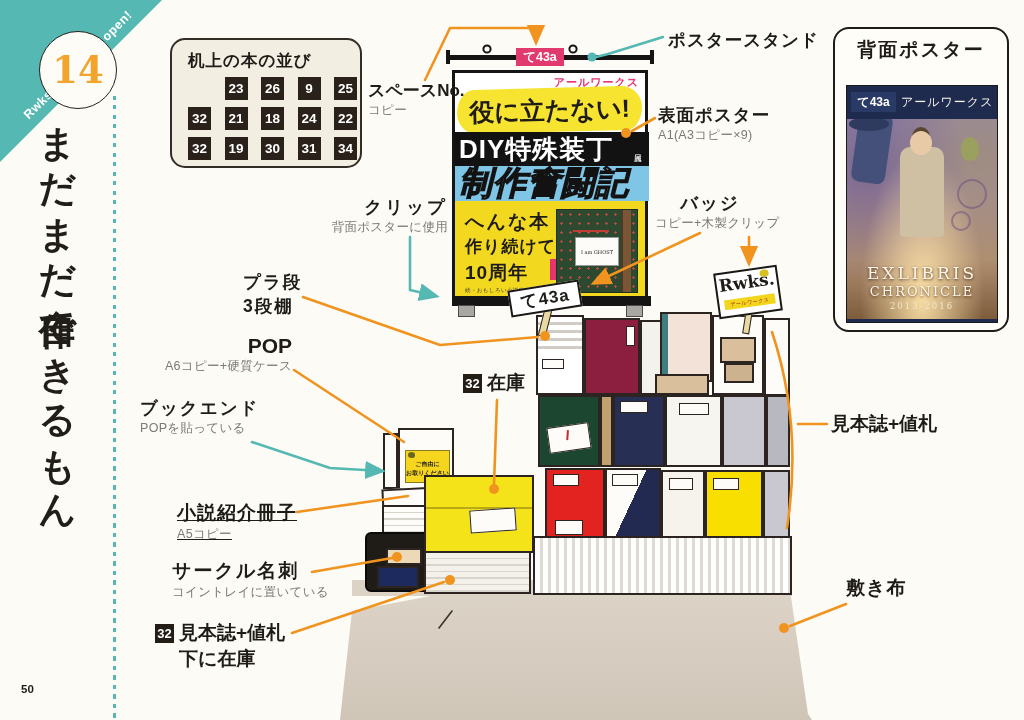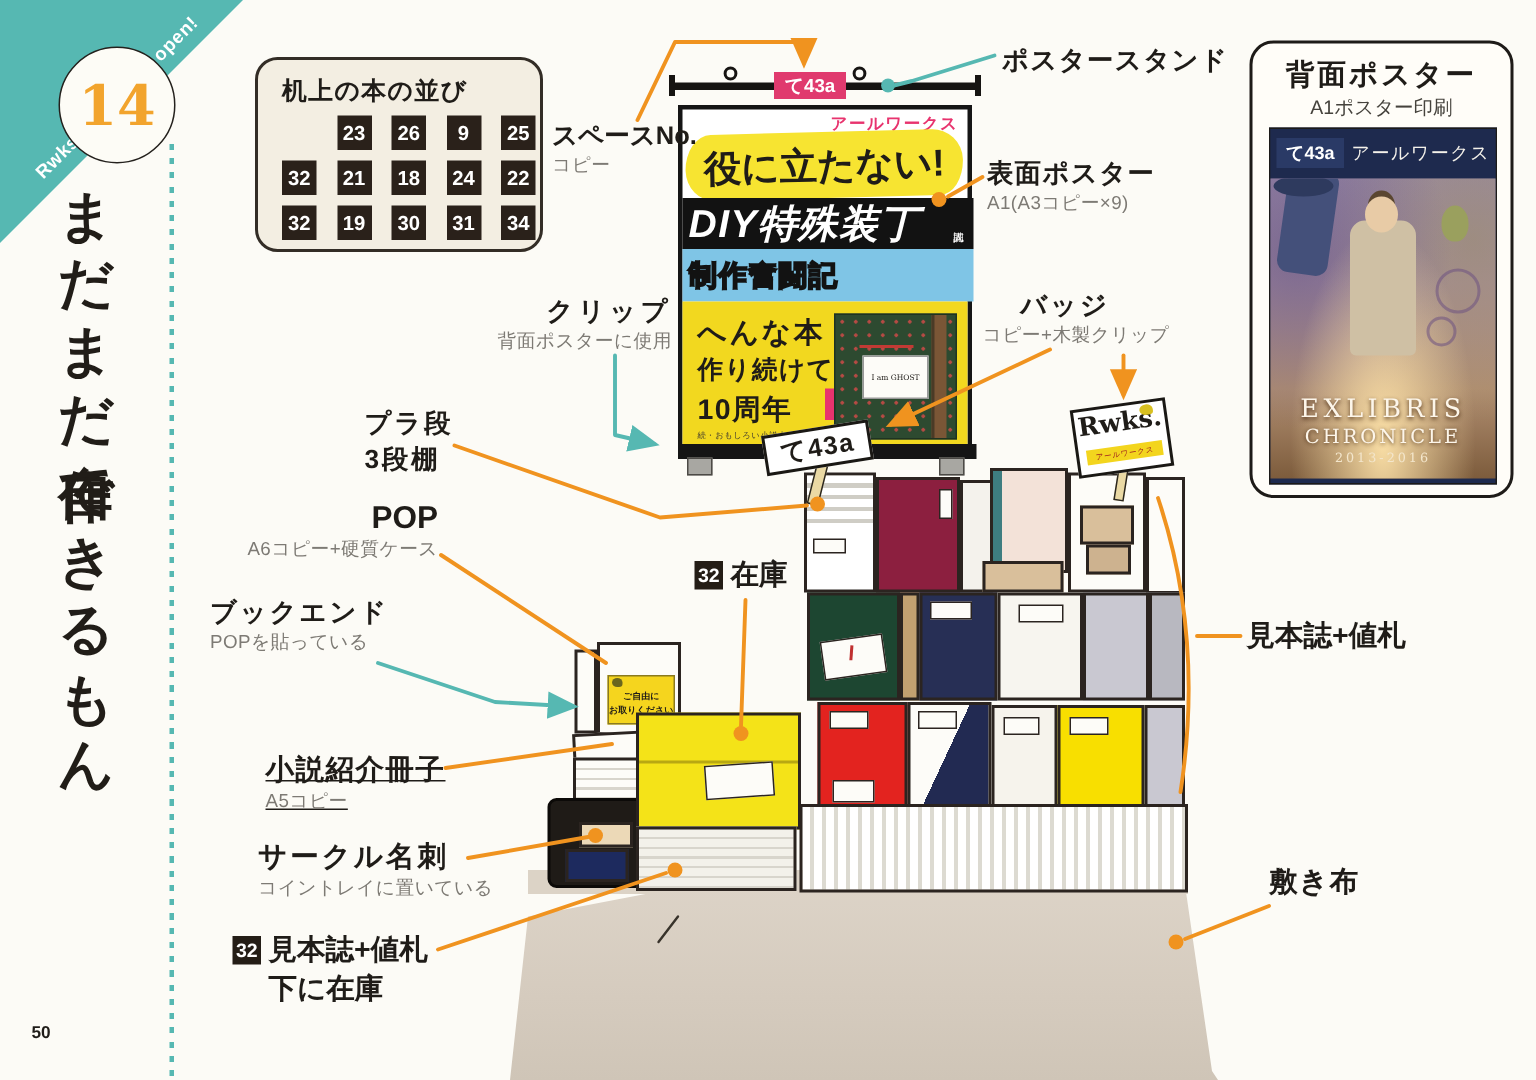--- a/index.html
+++ b/index.html
@@ -39,26 +39,26 @@
   .pole{left:448px;top:55px;width:204px;height:5px;background:#161412;}
   .polecap{width:4px;height:14px;background:#161412;}
   .spacechip{left:516px;top:48px;width:48px;height:18px;background:#e03a6e;color:#fff;
           font-size:12.5px;font-weight:800;display:flex;align-items:center;justify-content:center;}
   .poster{left:452px;top:70px;width:196px;height:230px;background:#fff;border:3px solid #151515;}
   .p-circle{position:absolute;right:6px;top:2px;color:#e8336e;font-size:11px;font-weight:800;letter-spacing:1px;}
   .p-blob{position:absolute;left:2px;top:15px;width:185px;height:44px;background:#f7e431;
           border-radius:22px 26px 20px 24px/30px 26px 30px 26px;transform:rotate(-1.5deg);
           display:flex;align-items:center;justify-content:center;font-size:25px;font-weight:900;}
   .p-black{position:absolute;left:0;top:59px;width:190px;height:34px;background:#121212;color:#fff;
-          display:flex;align-items:center;font-size:26px;font-weight:900;padding-left:4px;letter-spacing:1px;font-style:italic;}
+          display:flex;align-items:center;font-size:26px;font-weight:900;padding-left:4px;letter-spacing:1px;}
   .p-tag{position:absolute;right:1px;top:61px;width:13px;height:30px;background:#121212;color:#fff;
           font-size:7px;writing-mode:vertical-rl;display:flex;align-items:center;justify-content:center;}
   .p-blue{position:absolute;left:0;top:93px;width:190px;height:35px;background:#7fc5e6;color:#fff;
-          display:flex;align-items:center;font-size:19px;font-weight:900;padding-left:4px;
-          -webkit-text-stroke:1.2px #121212;letter-spacing:1px;}
+          display:flex;align-items:center;font-size:33px;font-weight:900;padding-left:4px;
+          -webkit-text-stroke:1.2px #121212;letter-spacing:1px;font-style:italic;}
   .p-yellow{position:absolute;left:0;top:128px;width:190px;height:96px;background:#f2d81f;}
   .py-l1{position:absolute;left:10px;top:8px;font-size:19px;font-weight:900;letter-spacing:2px;}
   .py-hand{color:#2da8c8;font-size:13px;}
   .py-l2{position:absolute;left:10px;top:34px;font-size:17px;font-weight:900;letter-spacing:1px;}
   .py-l3{position:absolute;left:10px;top:59px;font-size:19px;font-weight:900;letter-spacing:1px;}
   .py-chip{position:absolute;left:95px;top:58px;width:17px;height:21px;background:#e8336e;}
   .py-foot{position:absolute;left:10px;top:86px;font-size:5.5px;color:#3a352e;letter-spacing:.4px;}
   .gbook{position:absolute;left:101px;top:8px;width:80px;height:82px;background:#2d4a30;
           background-image:radial-gradient(circle,#b84a44 1px,transparent 1.3px);background-size:9px 9px;
           border:1px solid #1e3322;}
@@ -268,21 +268,20 @@
   <div class="abs tsign z30">て43a</div>
   <div class="abs stick z20" style="left:744px;top:310px;width:7px;height:24px;transform:rotate(9deg);"></div>
   <div class="abs rwks z30">
     <div class="rw">Rwks.</div>
     <div class="bird"></div>
     <div class="strip">アールワークス</div>
   </div>
 
   <div class="abs backpanel z20">
     <div class="t1">背面ポスター</div>
-    <div class="t2">A1ポスター印刷</div>
     <div class="bposter">
       <div class="bp-head">
         <div class="bp-chip">て43a</div>
         <div class="bp-circle">アールワークス</div>
       </div>
       <div class="bp-body">
         <div class="bp-figL"></div>
         <div class="bp-hatL"></div>
         <div class="bp-figC"></div>
         <div class="bp-headC"></div>

